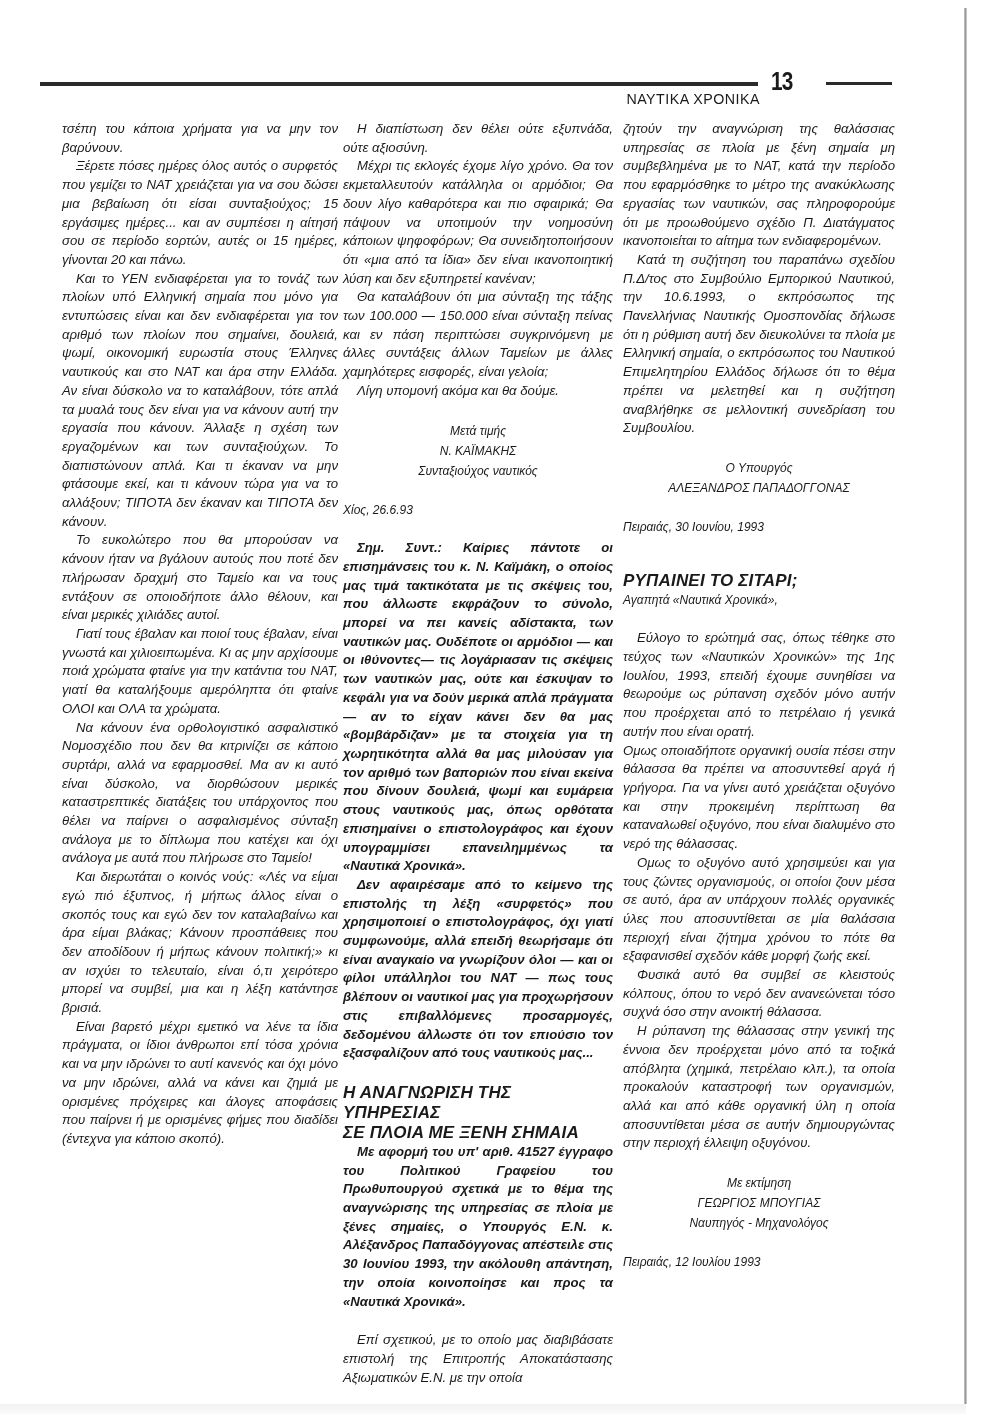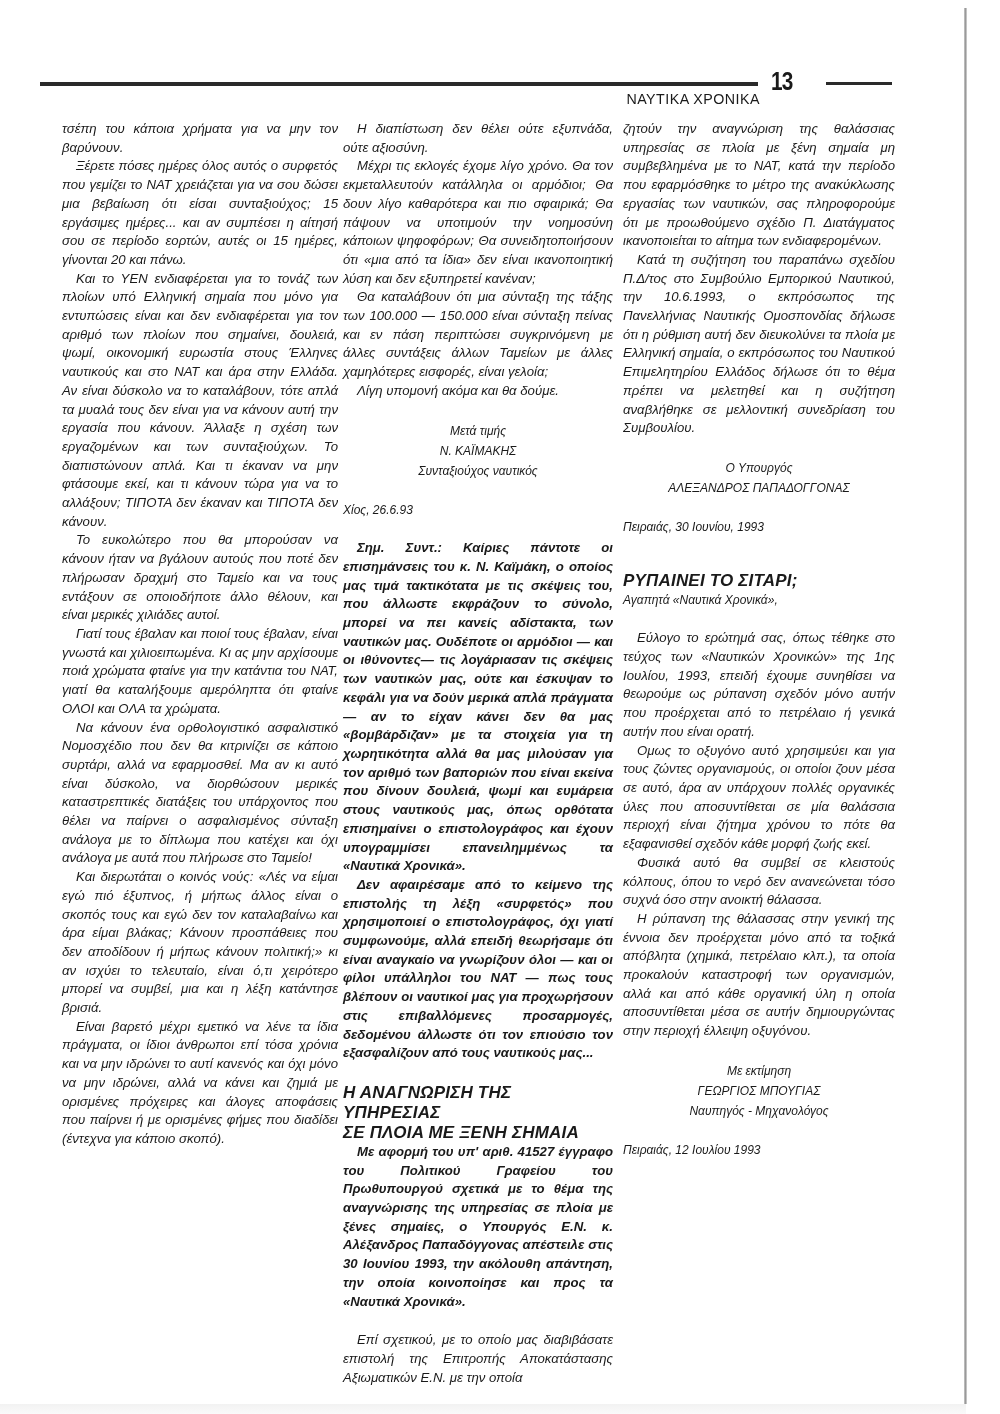--- a/index.html
+++ b/index.html
@@ -79,20 +79,21 @@
   <div class="gap1"></div>
   <div class="sig">Ο Υπουργός</div>
   <div class="sig">ΑΛΕΞΑΝΔΡΟΣ ΠΑΠΑΔΟΓΓΟΝΑΣ</div>
   <div class="gap1"></div>
   <div class="dateline">Πειραιάς, 30 Ιουνίου, 1993</div>
   <div class="gap2"></div>
   <div class="section-title">ΡΥΠΑΙΝΕΙ ΤΟ ΣΙΤΑΡΙ;</div>
   <div class="dateline">Αγαπητά «Ναυτικά Χρονικά»,</div>
   <div class="gap1"></div>
   <p>Εύλογο το ερώτημά σας, όπως τέθηκε στο τεύχος των «Ναυτικών Χρονικών» της 1ης Ιουλίου, 1993, επειδή έχουμε συνηθίσει να θεωρούμε ως ρύπανση σχεδόν μόνο αυτήν που προέρχεται από το πετρέλαιο ή γενικά αυτήν που είναι ορατή.</p>
+  <p class="noindent">Ομως οποιαδήποτε οργανική ουσία πέσει στην θάλασσα θα πρέπει να αποσυντεθεί αργά ή γρήγορα. Για να γίνει αυτό χρειάζεται οξυγόνο και στην προκειμένη περίπτωση θα καταναλωθεί οξυγόνο, που είναι διαλυμένο στο νερό της θάλασσας.</p>
   <p>Ομως το οξυγόνο αυτό χρησιμεύει και για τους ζώντες οργανισμούς, οι οποίοι ζουν μέσα σε αυτό, άρα αν υπάρχουν πολλές οργανικές ύλες που αποσυντίθεται σε μία θαλάσσια περιοχή είναι ζήτημα χρόνου το πότε θα εξαφανισθεί σχεδόν κάθε μορφή ζωής εκεί.</p>
   <p>Φυσικά αυτό θα συμβεί σε κλειστούς κόλπους, όπου το νερό δεν ανανεώνεται τόσο συχνά όσο στην ανοικτή θάλασσα.</p>
   <p>Η ρύπανση της θάλασσας στην γενική της έννοια δεν προέρχεται μόνο από τα τοξικά απόβλητα (χημικά, πετρέλαιο κλπ.), τα οποία προκαλούν καταστροφή των οργανισμών, αλλά και από κάθε οργανική ύλη η οποία αποσυντίθεται μέσα σε αυτήν δημιουργώντας στην περιοχή έλλειψη οξυγόνου.</p>
   <div class="gap1"></div>
   <div class="sig">Με εκτίμηση</div>
   <div class="sig">ΓΕΩΡΓΙΟΣ ΜΠΟΥΓΙΑΣ</div>
   <div class="sig">Ναυπηγός - Μηχανολόγος</div>
   <div class="gap1"></div>
   <div class="dateline">Πειραιάς, 12 Ιουλίου 1993</div>
 </div>

